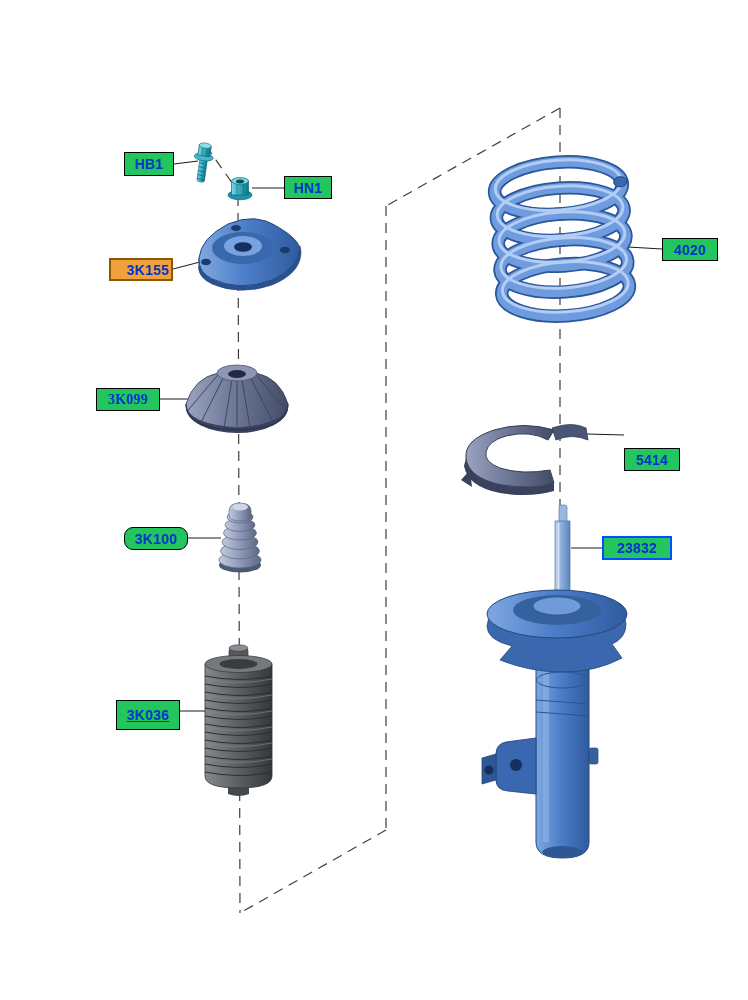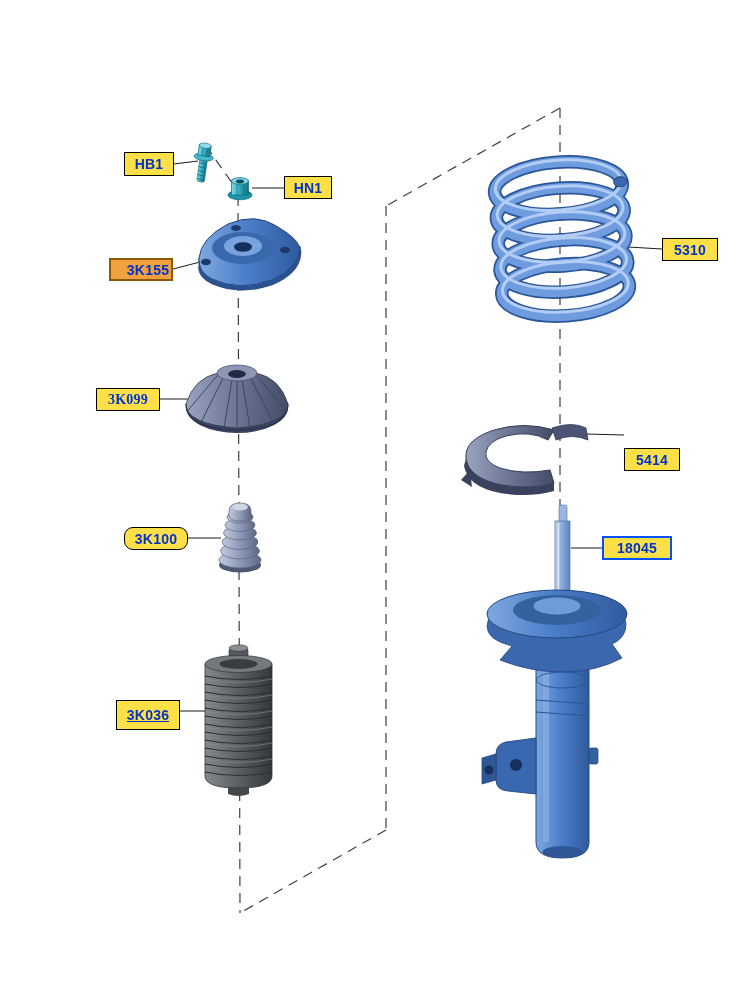--- a/index.html
+++ b/index.html
@@ -8,21 +8,21 @@
     position:relative;
     background:var(--bg,#ffffff);
     font-family:"Liberation Sans", sans-serif;
     overflow:hidden;
   }
   .stage { position:absolute; left:0; top:0; width:748px; height:1000px; }
   svg.artwork { position:absolute; left:0; top:0; }
   .label {
     position:absolute;
     display:flex; align-items:center; justify-content:center;
-    background:#fde047;
+    background:#22c55e;
     border:1.6px solid var(--label-border,#000000);
     color:var(--label-text,#0033cc);
     font-weight:bold; font-size:14px; line-height:1;
     letter-spacing:0.2px;
     cursor:pointer;
     user-select:none;
   }
   .label--selected {
     background:var(--label-selected-fill,#f0a03c);
     border:2px solid var(--label-selected-border,#8a5a00);
@@ -260,20 +260,20 @@
     <div class="label" style="left:284px; top:176px; width:48px; height:23px;">HN1</div>
 
     <div class="label label--selected" style="left:109px; top:258px; width:64px; height:23px;">3K155</div>
 
     <div class="label" style="left:96px; top:388px; width:64px; height:23px;font-family:Liberation Serif, serif;">3K099</div>
 
     <div class="label" style="left:124px; top:527px; width:64px; height:23px;border-radius:9px;">3K100</div>
 
     <div class="label" style="left:116px; top:700px; width:64px; height:30px;text-decoration:underline;">3K036</div>
 
-    <div class="label" style="left:662px; top:238px; width:56px; height:23px;">5310</div>
+    <div class="label" style="left:662px; top:238px; width:56px; height:23px;">4020</div>
 
     <div class="label" style="left:624px; top:424px; width:56px; height:23px;margin-top:24px;">5414</div>
 
-    <div class="label label--blue" style="left:602px; top:536px; width:70px; height:24px;">18045</div>
+    <div class="label label--blue" style="left:602px; top:536px; width:70px; height:24px;">23832</div>
   </div>
 
 </div>
 
 </body></html>

